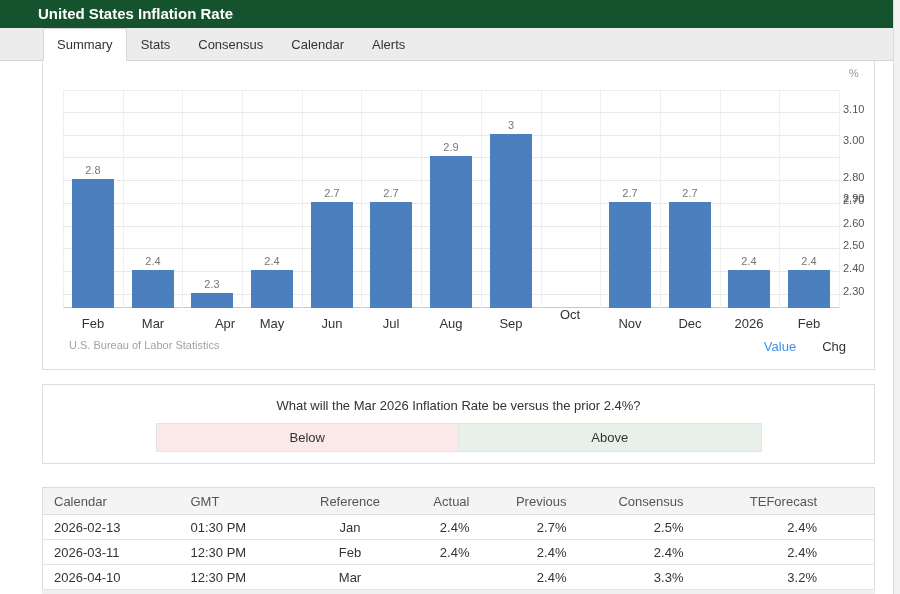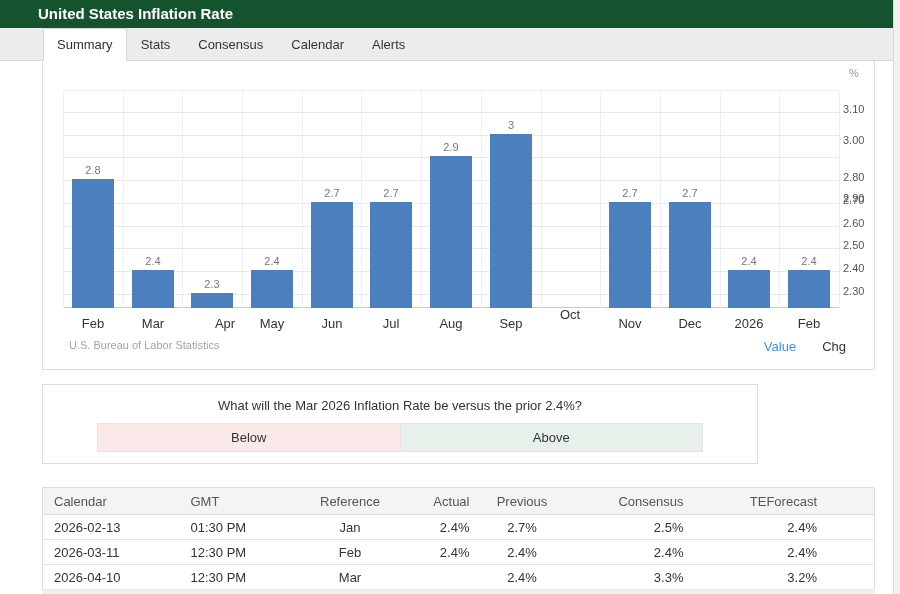--- a/index.html
+++ b/index.html
@@ -39,40 +39,40 @@
   .ytick { position:absolute; left:800px; width:46px; font-size:11px; color:#555; }
   .yunit { position:absolute; left:806px; top:6px; font-size:11px; color:#999; }
   .chart-footer { position:absolute; left:26px; right:28px; top:278px;
     display:flex; justify-content:space-between; align-items:flex-start; }
   .source { font-size:11px; color:#a3a3a3; }
   .legend { display:flex; gap:26px; font-size:13px; }
   .legend .val { cursor:pointer; }
   .legend .chg { color:#333; cursor:pointer; }
 
   
-  .poll-card { position:absolute; left:42px; top:384px; width:716px; height:80px;
+  .poll-card { position:absolute; left:42px; top:384px; width:833px; height:80px;
     background:#fff; border:1px solid #ddd; }
   .poll-q { text-align:center; font-size:13px; color:#333; padding-top:13px; }
   .poll-options { width:606px; margin:10px auto 0 auto; display:flex; }
   .poll-btn { flex:1; height:29px; line-height:27px; text-align:center; font-size:13px;
     color:#333; border:1px solid #e4e4e4; margin-left:-1px; cursor:pointer; }
   .poll-btn:first-child { margin-left:0; }
 
   
   .cal-wrap { position:absolute; left:42px; top:487px; width:833px; }
   table { width:833px; border-collapse:collapse; font-size:13px; color:#333;
     border:1px solid #ddd; }
   thead th { background:#f4f4f4; color:#555; font-weight:normal; height:27px;
     border-bottom:1px solid #ddd; }
   tbody td { height:25px; border-bottom:1px solid #e5e5e5; }
   .c0 { text-align:left; padding-left:11px; width:140px; }
   .c1 { text-align:left; padding-left:8px; width:110px; }
   .c2 { text-align:center; width:115px; }
   .c3 { text-align:right; padding-right:8px; width:70px; }
-  .c4 { text-align:center; padding-right:8px; width:97px; }
+  .c4 { text-align:right; padding-right:8px; width:97px; }
   .c5 { text-align:right; padding-right:8px; width:117px; }
   .c6 { text-align:right; padding-right:57px; }
   .table-after { width:833px; height:4px; background:#f0f0f0; }
 </style>
 </head>
 <body>
 
 <div class="page">
 
   <div class="topbar" style="background: #14532d;">

